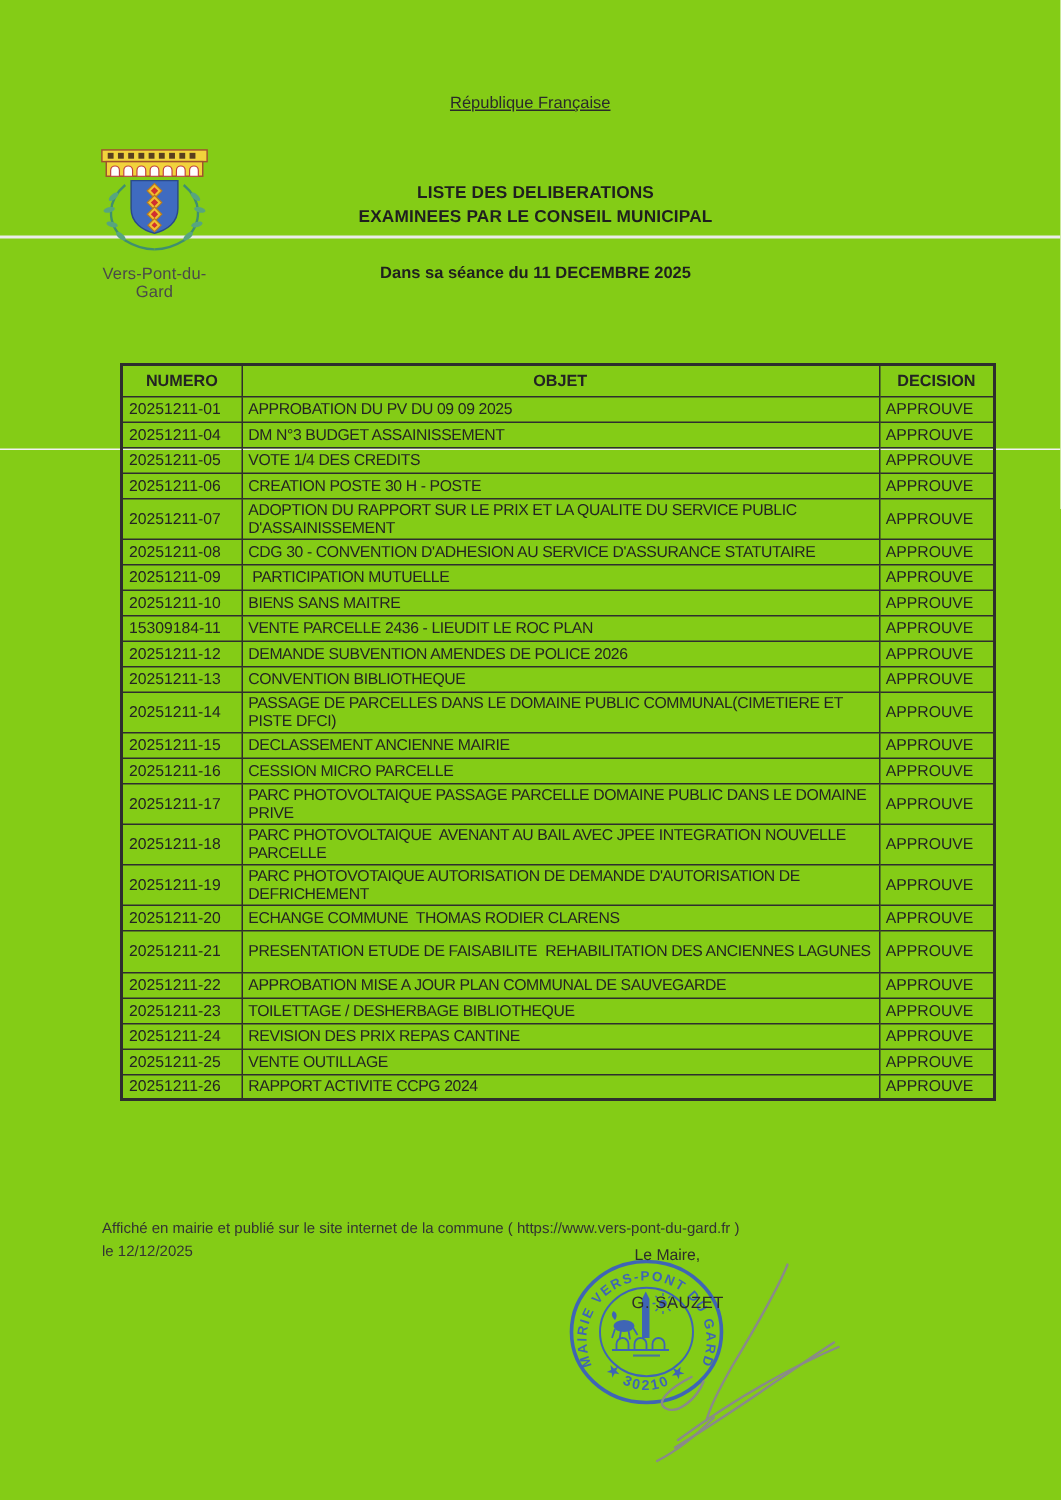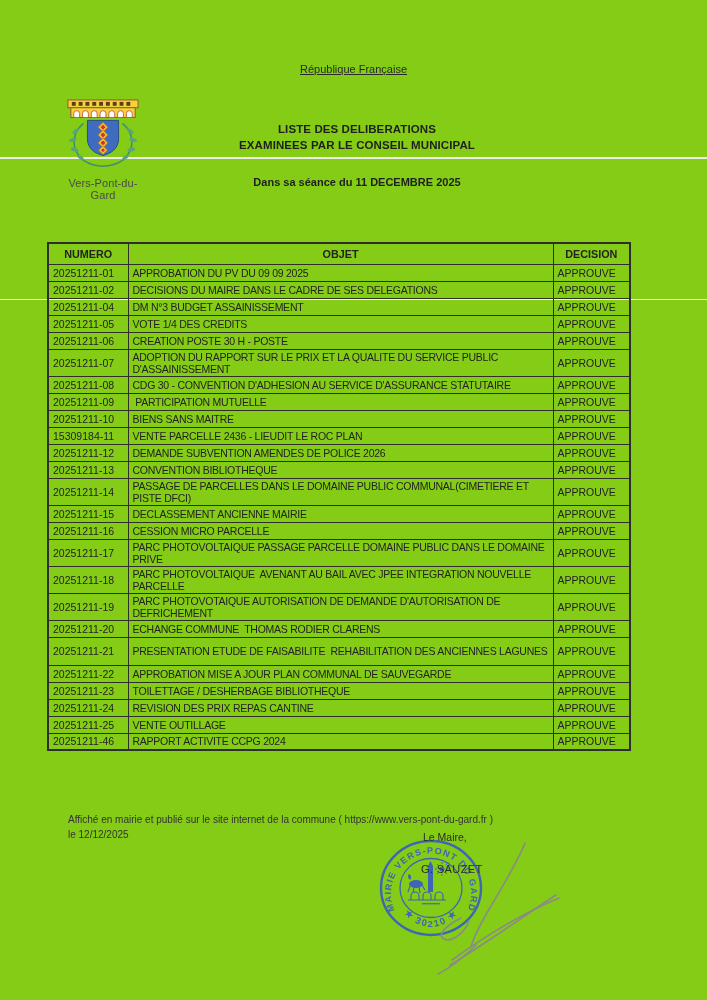--- a/index.html
+++ b/index.html
@@ -12,21 +12,21 @@
   .scanline{position:absolute;left:0;top:157px;width:707px;height:2px;background:#ececec;}
   .scanline2{position:absolute;left:0;top:299px;width:707px;height:1px;background:#f2f2f2;}
 
   .logo{position:absolute;left:60px;top:98px;width:86px;text-align:center;}
   .logo svg{width:86px;height:76px;display:block;margin:0 auto;}
   .logo-caption{font-size:11px;color:#4a4a4a;margin-top:3px;letter-spacing:0.1px;}
 
   .title-block{position:absolute;top:122px;left:0;width:714px;text-align:center;font-weight:bold;font-size:11.5px;line-height:15.5px;color:#1f1f1f;letter-spacing:0.1px;}
   .seance{position:absolute;top:176px;left:0;width:714px;text-align:center;font-weight:bold;font-size:11px;color:#1f1f1f;}
 
-  table.delib{position:absolute;left:47px;top:242px;width:582px;border-collapse:collapse;table-layout:fixed;font-size:10.5px;color:#232323;}
+  table.delib{position:absolute;left:80px;top:242px;width:582px;border-collapse:collapse;table-layout:fixed;font-size:10.5px;color:#232323;}
   table.delib{border:2px solid #2e2e2e;}
   table.delib th,table.delib td{border:1px solid #2e2e2e;vertical-align:middle;overflow:hidden;}
   table.delib thead tr{height:21px;}
   table.delib th{font-size:10.8px;font-weight:bold;text-align:center;padding:2px;}
   table.delib tbody tr{height:17px;}
   table.delib tbody tr.tall{height:28px;}
   table.delib td{padding:1px 3px 1px 4px;line-height:12px;}
   td.numero{letter-spacing:0;}
   td.objet{letter-spacing:-0.25px;}
   td.decision{letter-spacing:0;}
@@ -128,25 +128,20 @@
         <th>DECISION</th>
       </tr>
     </thead>
     <tbody>
         <tr>
           <td class="numero">20251211-01</td>
           <td class="objet">APPROBATION DU PV DU 09 09 2025</td>
           <td class="decision">APPROUVE</td>
         </tr>
         <tr>
-          <td class="numero">20251211-02</td>
-          <td class="objet">DECISIONS DU MAIRE DANS LE CADRE DE SES DELEGATIONS</td>
-          <td class="decision">APPROUVE</td>
-        </tr>
-        <tr>
           <td class="numero">20251211-04</td>
           <td class="objet">DM N°3 BUDGET ASSAINISSEMENT</td>
           <td class="decision">APPROUVE</td>
         </tr>
         <tr>
           <td class="numero">20251211-05</td>
           <td class="objet">VOTE 1/4 DES CREDITS</td>
           <td class="decision">APPROUVE</td>
         </tr>
         <tr>
@@ -243,21 +238,21 @@
           <td class="numero">20251211-24</td>
           <td class="objet">REVISION DES PRIX REPAS CANTINE</td>
           <td class="decision">APPROUVE</td>
         </tr>
         <tr>
           <td class="numero">20251211-25</td>
           <td class="objet">VENTE OUTILLAGE</td>
           <td class="decision">APPROUVE</td>
         </tr>
         <tr>
-          <td class="numero">20251211-46</td>
+          <td class="numero">20251211-26</td>
           <td class="objet">RAPPORT ACTIVITE CCPG 2024</td>
           <td class="decision">APPROUVE</td>
         </tr>
       </tbody>
   </table>
 
   <div class="footnote">
     <div>Affiché en mairie et publié sur le site internet de la commune ( https://www.vers-pont-du-gard.fr )</div>
     <div>le 12/12/2025</div>
   </div>

